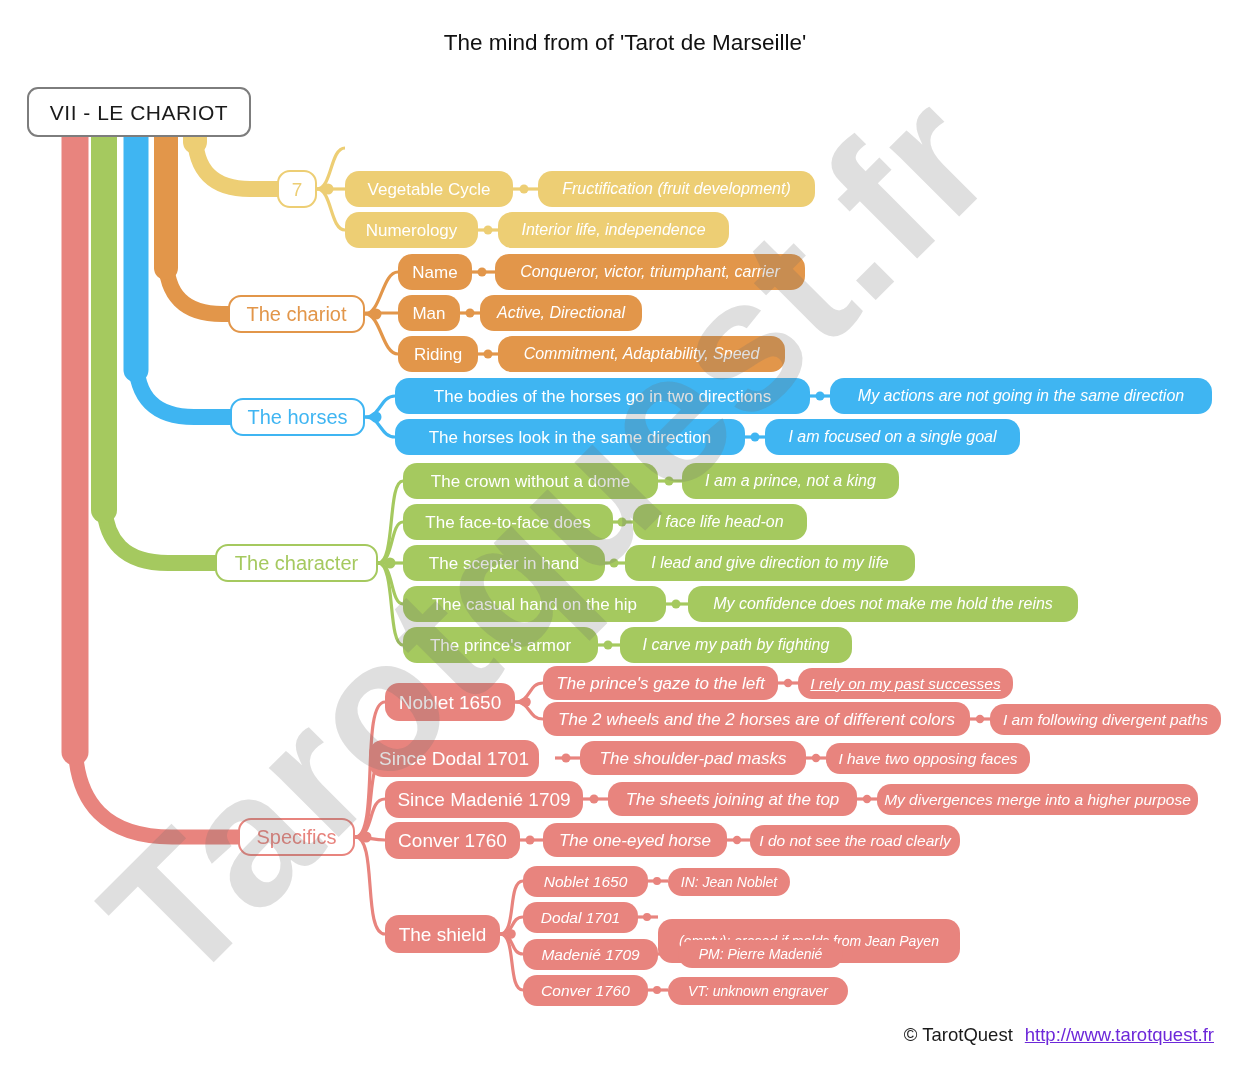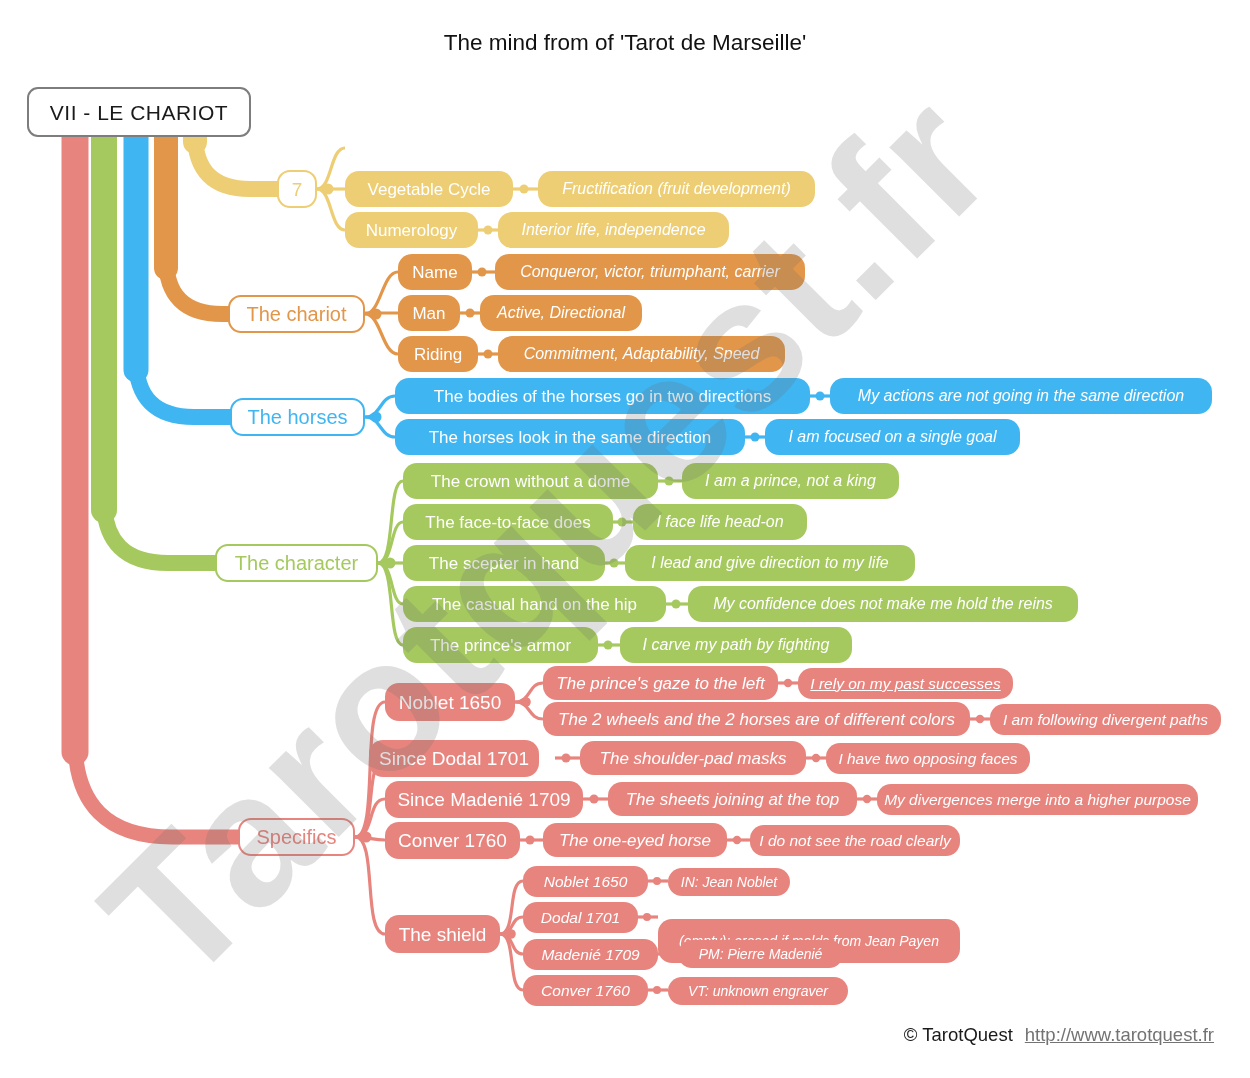--- a/index.html
+++ b/index.html
@@ -25,21 +25,21 @@
   .root{background:#fff;border:2px solid #7d7d7d;border-radius:11px;color:#1a1a1a;
         font-size:21px;letter-spacing:0.5px;} .s19{font-size:19px;} .s17{font-size:17px;} .s16{font-size:16px;}
   .s15{font-size:15.5px;} .s13{font-size:14px;}
   #page-title{position:absolute;left:0;top:30px;width:100%;text-align:center;
               font-size:22.5px;color:#111;z-index:3;}
   #watermark{position:absolute;left:62px;top:872px;z-index:6;pointer-events:none;
              font-size:186px;font-weight:bold;letter-spacing:2px;white-space:nowrap;
              color:rgba(110,110,110,0.22);transform:rotate(-45deg);transform-origin:0 0;}
   #footer{position:absolute;right:36px;top:1024px;z-index:3;font-size:18.5px;color:#1a1a1a;
           display:flex;gap:12px;align-items:baseline;}
-  #footer a{color:#737373;text-decoration:underline;cursor:pointer;}
+  #footer a{color:#6d28d9;text-decoration:underline;cursor:pointer;}
 </style>
 </head>
 <body>
 
 <div id="canvas">
 
   <div id="page-title">The mind from of 'Tarot de Marseille'</div>
 
   <svg id="connector-layer" width="1250" height="1078" viewBox="0 0 1250 1078" fill="none">
 

